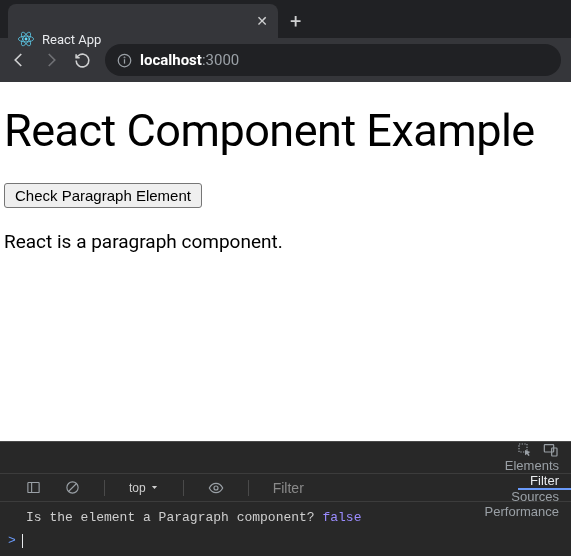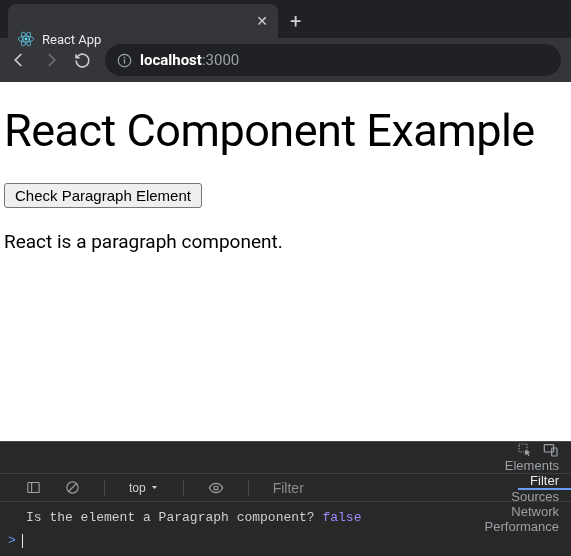--- a/index.html
+++ b/index.html
@@ -241,21 +241,20 @@
       <span class="dt-icon">
         <svg width="16" height="16" viewBox="0 0 24 24" fill="none" stroke="currentColor" stroke-width="1.8">
             <rect x="2" y="4" width="14" height="11" rx="1"></rect>
             <rect x="13" y="9" width="8" height="12" rx="1"></rect>
           </svg>
       </span>
     </div>
     <div class="dt-tab">Elements</div>
     <div class="dt-tab active">Filter</div>
     <div class="dt-tab">Sources</div>
-    <div class="dt-tab">Network</div>
     <div class="dt-tab">Performance</div>
   </div>
   <div class="dt-tools">
     <span class="dt-icon">
       <svg width="15" height="15" viewBox="0 0 24 24" fill="none" stroke="currentColor" stroke-width="1.8">
           <rect x="3" y="4" width="18" height="16" rx="1"></rect>
           <line x1="9" y1="4" x2="9" y2="20"></line>
         </svg>
     </span>
     <span class="dt-icon">

